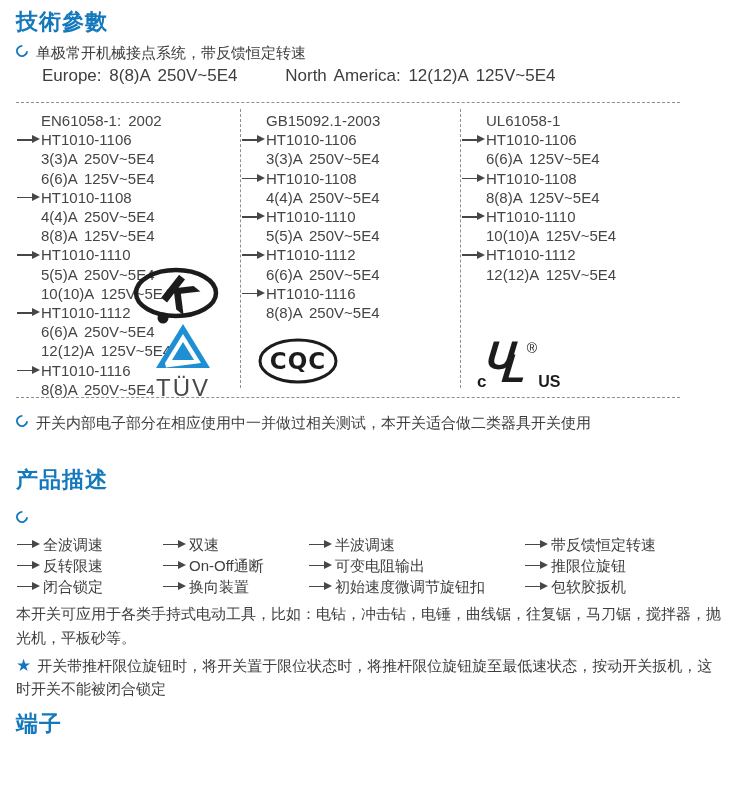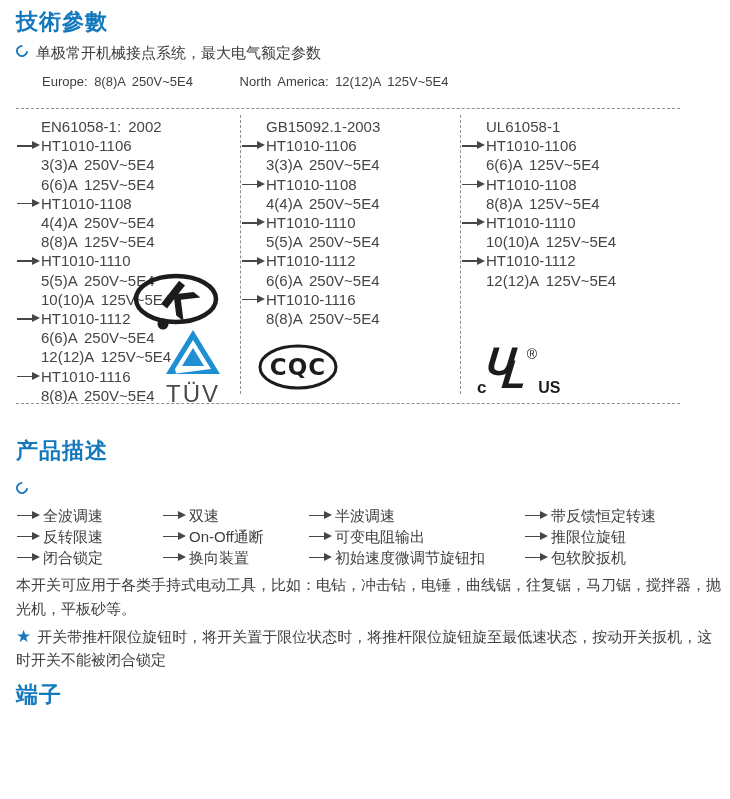--- a/index.html
+++ b/index.html
@@ -21,21 +21,21 @@
   .ring{
     display:inline-block;width:12px;height:12px;flex:0 0 12px;
     border:2.6px solid #1478bd;border-top-color:transparent;
     border-radius:50%;transform:rotate(48deg);
   }
   .bullet{display:flex;align-items:flex-start;gap:8px;font-size:15px;line-height:21px}
   .bullet .ring{margin-top:3px}
   .bullet.tight{gap:4px}
 
   
-  .ratings-line{padding-left:26px;font-size:13px;line-height:21px;margin-top:8px;word-spacing:3px}
+  .ratings-line{padding-left:26px;font-size:17px;line-height:21px;margin-top:2px;word-spacing:3px}
   .ratings-line .na{margin-left:40px}
 
   
   .arr{display:inline-block;width:24px;height:10px;position:relative;flex:0 0 24px}
   .arr::before{content:"";position:absolute;left:1px;top:4.4px;width:16px;height:1.6px;background:#474747}
   .arr::after{content:"";position:absolute;left:16px;top:0.6px;width:0;height:0;
     border-left:8px solid #474747;border-top:4.2px solid transparent;border-bottom:4.2px solid transparent}
 
   
   .cert-box{
@@ -48,21 +48,21 @@
   .cert-col.c2{width:220px;border-left:1px dashed #8f8f8f}
   .cert-col.c3{width:220px;border-left:1px dashed #8f8f8f}
   .cert-line{font-size:15px;line-height:19.2px;word-spacing:3px;color:#454545}
   .cert-standard{padding-left:25px}
   .cert-model{display:flex;align-items:center;word-spacing:0}
   .cert-model .arr{margin-right:1px}
   .cert-rating{padding-left:25px}
 
   
   .k-logo{position:absolute;left:116px;top:156px}
-  .tuv-logo{position:absolute;left:142px;top:212px;text-align:center;width:70px}
+  .tuv-logo{position:absolute;left:132px;top:212px;text-align:center;width:70px}
   .tuv-text{font-size:24px;letter-spacing:2px;color:#4a4a4a;line-height:24px;margin-top:1px}
   .cqc-logo{position:absolute;left:16px;top:228px}
   .cul{position:absolute;left:16px;top:230px;white-space:nowrap;color:#1c1c1c}
   .cul-c{font-size:17px;font-weight:bold;vertical-align:-12px}
   .cul-ul{display:inline-block;font-weight:900;font-style:italic;font-size:40px;letter-spacing:-3px;transform:skewX(-6deg)}
   .cul-ul .u{position:relative;top:-6px}
   .cul-ul .l{position:relative;top:7px;margin-left:-9px}
   .cul-r{font-size:14px;vertical-align:22px;margin-left:2px}
   .cul-us{font-size:16px;font-weight:bold;vertical-align:-12px;margin-left:1px}
 
@@ -88,21 +88,21 @@
 </style>
 </head>
 <body>
 
 <div class="page">
 
   <h1 class="sec-title">技術參數</h1>
 
   <div class="bullet" style="margin-top:6px">
     <span class="ring"></span>
-    <span>单极常开机械接点系统，最大电气额定参数</span>
+    <span>单极常开机械接点系统，带反馈恒定转速</span>
   </div>
 
   <div class="ratings-line">
     <span>Europe: 8(8)A 250V~5E4</span>
     <span class="na">North America: 12(12)A 125V~5E4</span>
   </div>
 
 
   <div class="cert-box">
       <div class="cert-col c1">
@@ -199,20 +199,24 @@
         <div class="cert-line cert-rating">10(10)A 125V~5E4</div>
         <div class="cert-line cert-model">
           <span class="arr"></span>
           <span>HT1010-1112</span>
         </div>
         <div class="cert-line cert-rating">12(12)A 125V~5E4</div>
         <div class="cul"><span class="cul-c">c</span><span class="cul-ul"><span class="u">U</span><span class="l">L</span></span><span class="cul-r">®</span><span class="cul-us">US</span></div>
       </div>
     </div>
 
+  <div class="bullet note-line">
+    <span class="ring"></span>
+    <span>开关内部电子部分在相应使用中一并做过相关测试，本开关适合做二类器具开关使用</span>
+  </div>
 
   <h1 class="sec-title desc-title">产品描述</h1>
 
   <p class="intro"><span class="ring"></span></p>
 
   <div class="features">
       <div class="feature-cell">
         <span class="arr"></span>
         <span>全波调速</span>
       </div>

